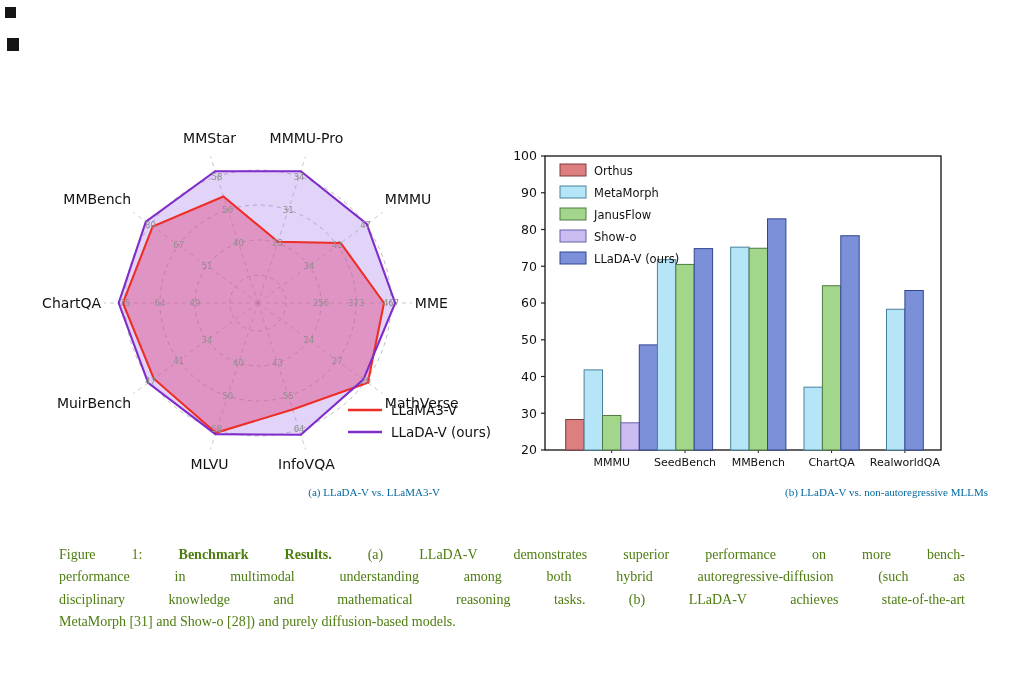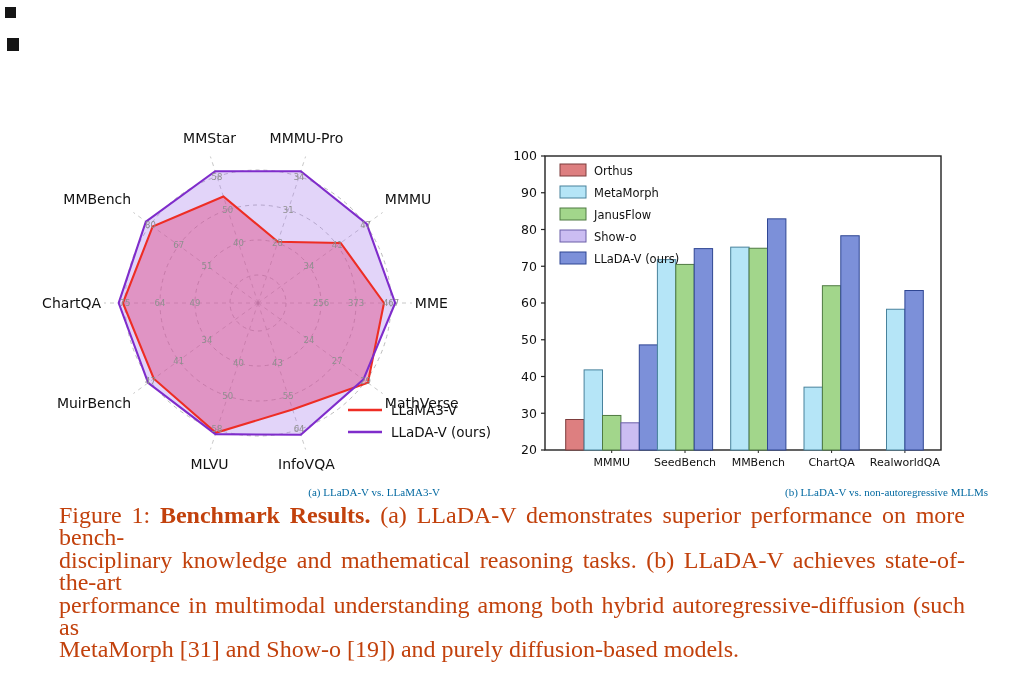--- a/index.html
+++ b/index.html
@@ -7,22 +7,22 @@
         font-family:"DejaVu Sans", sans-serif;}
   .corner-mark{position:absolute;background:#151515;}
   .mark1{left:5px;top:7px;width:11px;height:11px;}
   .mark2{left:7px;top:38px;width:12px;height:13px;}
   #radar-chart{position:absolute;left:30px;top:118px;width:475px;height:370px;}
   #bar-chart{position:absolute;left:505px;top:140px;width:470px;height:335px;}
   .subcap{position:absolute;font-family:"Liberation Serif", serif;font-size:11px;color:#0369a1;
           text-align:right;}
   .subcap.a{left:60px;top:486px;width:380px;}
   .subcap.b{left:543px;top:486px;width:445px;}
-  .caption{position:absolute;left:59px;top:504px;width:906px;
-           font-family:"Liberation Serif", serif;font-size:24px;color:#c2410c;}
+  .caption{position:absolute;left:59px;top:544px;width:906px;
+           font-family:"Liberation Serif", serif;font-size:14px;color:#4d7c0f;}
   .cap-line{line-height:22.4px;white-space:normal;}
   .cap-line.just{text-align:justify;text-align-last:justify;}
   svg text{font-family:"DejaVu Sans", sans-serif;}
 </style>
 </head>
 <body>
 
 <div class="page">
   <div class="corner-mark mark1"></div>
   <div class="corner-mark mark2"></div>
@@ -164,17 +164,17 @@
         <rect x="55" y="112" width="26" height="12" fill="#7c90d9" stroke="#2f4693" stroke-width="1"></rect>
         <text x="89" y="122.5" fill="#111" font-size="11.5">LLaDA-V (ours)</text>
       </g>
     </svg>
 
   <div class="subcap a">(a) LLaDA-V vs. LLaMA3-V</div>
   <div class="subcap b">(b) LLaDA-V vs. non-autoregressive MLLMs</div>
 
   <div class="caption">
     <div class="cap-line just"><span>Figure 1: </span><strong>Benchmark Results.</strong><span> (a) LLaDA-V demonstrates superior performance on more bench-</span></div>
+    <div class="cap-line just">performance in multimodal understanding among both hybrid autoregressive-diffusion (such as</div>
     <div class="cap-line just">disciplinary knowledge and mathematical reasoning tasks. (b) LLaDA-V achieves state-of-the-art</div>
-    <div class="cap-line just">performance in multimodal understanding among both hybrid autoregressive-diffusion (such as</div>
-    <div class="cap-line">MetaMorph [31] and Show-o [19]) and purely diffusion-based models.</div>
+    <div class="cap-line">MetaMorph [31] and Show-o [28]) and purely diffusion-based models.</div>
   </div>
 </div>
 
 </body></html>

